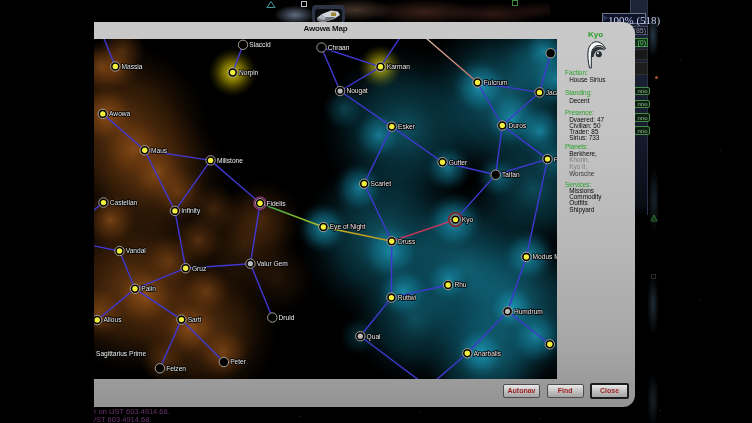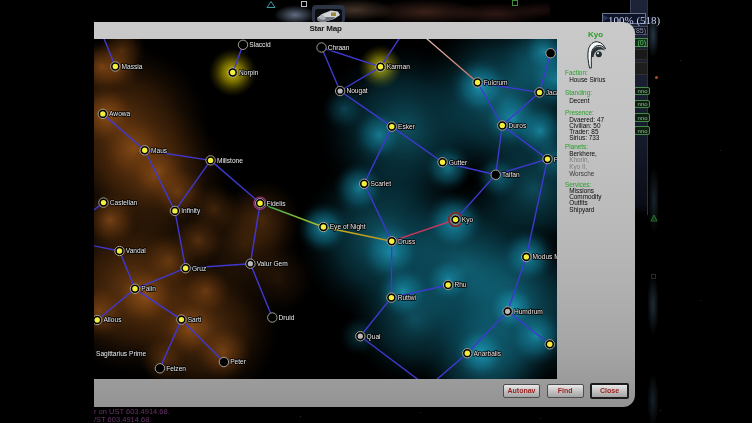--- a/index.html
+++ b/index.html
@@ -55,21 +55,21 @@
 <div class="abs" style="left:300px;top:416px;width:1px;height:1px;background:#2e2e2e;"></div>
 <div class="abs" style="left:420px;top:412px;width:1px;height:1px;background:#282828;"></div>
 <div class="abs" style="left:540px;top:418px;width:1px;height:1px;background:#2a2a2a;"></div>
 <div class="abs" style="left:660px;top:410px;width:1px;height:1px;background:#303030;"></div>
 <div class="abs" style="left:700px;top:300px;width:1px;height:1px;background:#262626;"></div>
 <div class="abs" style="left:720px;top:150px;width:1px;height:1px;background:#262626;"></div>
 <div class="abs" style="left:680px;top:60px;width:1px;height:1px;background:#282828;"></div>
 
 <div class="abs" style="left:94px;top:22px;width:541px;height:384.5px;border-radius:0 12px 12px 0;
  background:linear-gradient(180deg,#c9c9c9 0%,#c3c3c3 30%,#b6b6b6 60%,#a5a5a5 85%,#939393 100%);">
-  <div class="abs" style="left:0;top:2px;width:463px;text-align:center;font-size:8px;font-weight:bold;letter-spacing:-0.2px;color:#141414;">Star Map</div>
+  <div class="abs" style="left:0;top:2px;width:463px;text-align:center;font-size:8px;font-weight:bold;letter-spacing:-0.2px;color:#141414;">Awowa Map</div>
 
   <div class="abs" style="left:0;top:17px;width:462.5px;height:340px;background:#000;overflow:hidden;">
     <svg width="463" height="340" viewBox="0 0 463 340" style="position:absolute;left:0;top:0;">
 <defs>
 <radialGradient id="go">
               <stop offset="0%" stop-color="#a05a1c" stop-opacity="1"></stop>
               <stop offset="55%" stop-color="#784010" stop-opacity=".58"></stop>
               <stop offset="100%" stop-color="#402208" stop-opacity="0"></stop>
             </radialGradient>
 <radialGradient id="gc">

